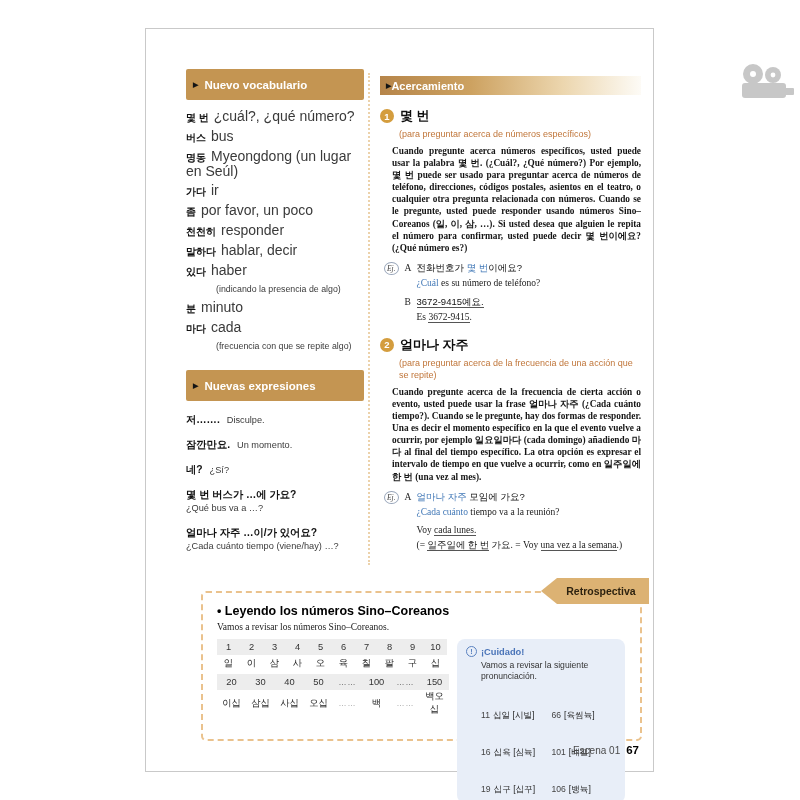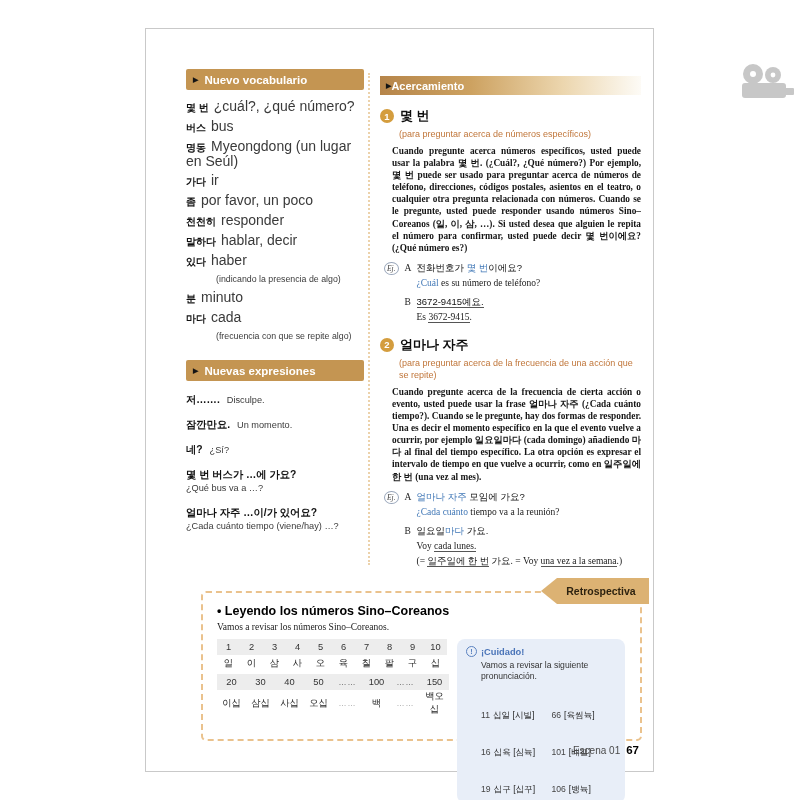--- a/index.html
+++ b/index.html
@@ -3,21 +3,21 @@
 <meta charset="utf-8">
 <style>
   * { margin:0; padding:0; box-sizing:border-box; }
   body { font-family:"Liberation Sans", sans-serif; background:#ffffff; }
   .canvas { position:relative; width:800px; height:800px; background:#ffffff; overflow:hidden; }
   .sheet { position:absolute; left:145px; top:28px; width:509px; height:744px;
            background:#ffffff; border:1px solid #c9c9c9; }
 
   
   .sidebar { position:absolute; left:40px; top:40px; width:178px; }
-  .banner { display:flex; align-items:center; gap:6px; height:21px; background:#c49552;
+  .banner { display:flex; align-items:center; gap:6px; height:31px; background:#c49552;
             border-radius:2px; padding-left:7px; color:#fff; font-weight:bold; font-size:11.5px; }
   .tri { color:#141414; font-size:7px; line-height:1; }
   .vocab-list { margin-top:9px; }
   .vitem { margin-bottom:5px; line-height:13px; }
   .vitem .ko { font-weight:bold; font-size:10px; color:#111; }
   .vitem .es { font-size:14px; color:#3a3a3a; margin-left:5px; }
   .vnote { font-size:8.8px; color:#3a3a3a; padding-left:30px; line-height:12px; margin-bottom:5px; }
   .expr-banner { margin-top:18px; }
   .expr-list { margin-top:10px; }
   .eitem { margin-bottom:9px; line-height:13px; }
@@ -173,21 +173,20 @@
           <span class="sec-title">얼마나 자주</span>
         </div>
         <div class="sec-sub">(para preguntar acerca de la frecuencia de una acción que se repite)</div>
         <div class="sec-body">Cuando pregunte acerca de la frecuencia de cierta acción o evento, usted puede usar la frase 얼마나 자주 (¿Cada cuánto tiempo?). Cuando se le pregunte, hay dos formas de responder. Una es decir el momento específico en la que el evento vuelve a ocurrir, por ejemplo 일요일마다 (cada domingo) añadiendo 마다 al final del tiempo específico. La otra opción es expresar el intervalo de tiempo en que vuelve a ocurrir, como en 일주일에 한 번 (una vez al mes).</div>
         <div class="example">
           <span class="ej-badge">Ej.</span>
           <div class="ex-body">
             <div class="ex-kline"><span class="mk">A</span><span class="blue">얼마나 자주</span><span> 모임에 가요?</span></div>
             <div class="ex-trans"><span class="blue">¿Cada cuánto</span><span> tiempo va a la reunión?</span></div>
             <div class="b-block">
-              <div class="ex-kline"><span class="mk">B</span><span>일요일</span><span class="blue">마다</span><span> 가요.</span></div>
               <div class="ex-trans"><span>Voy </span><span class="u">cada lunes.</span></div>
               <div class="ex-trans"><span>(= </span><span class="u">일주일에 한 번</span><span> 가요. = Voy </span><span class="u">una vez a la semana</span><span>.)</span></div>
             </div>
           </div>
         </div>
       </div>
     </div>
 
     <div class="retro-box">
       <div class="ribbon">Retrospectiva</div>

